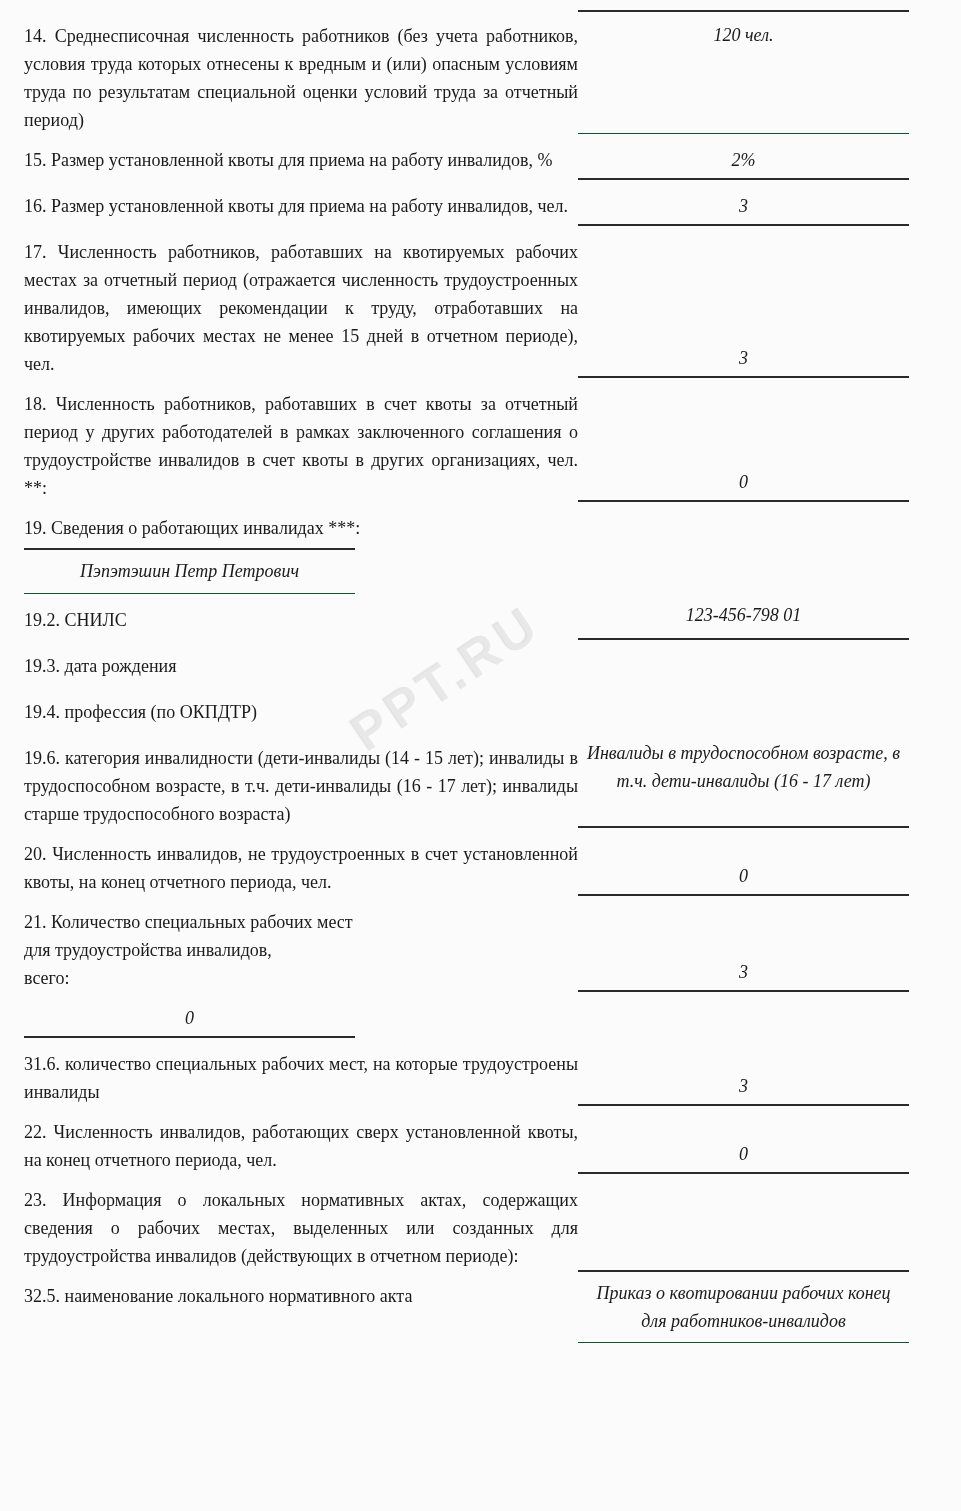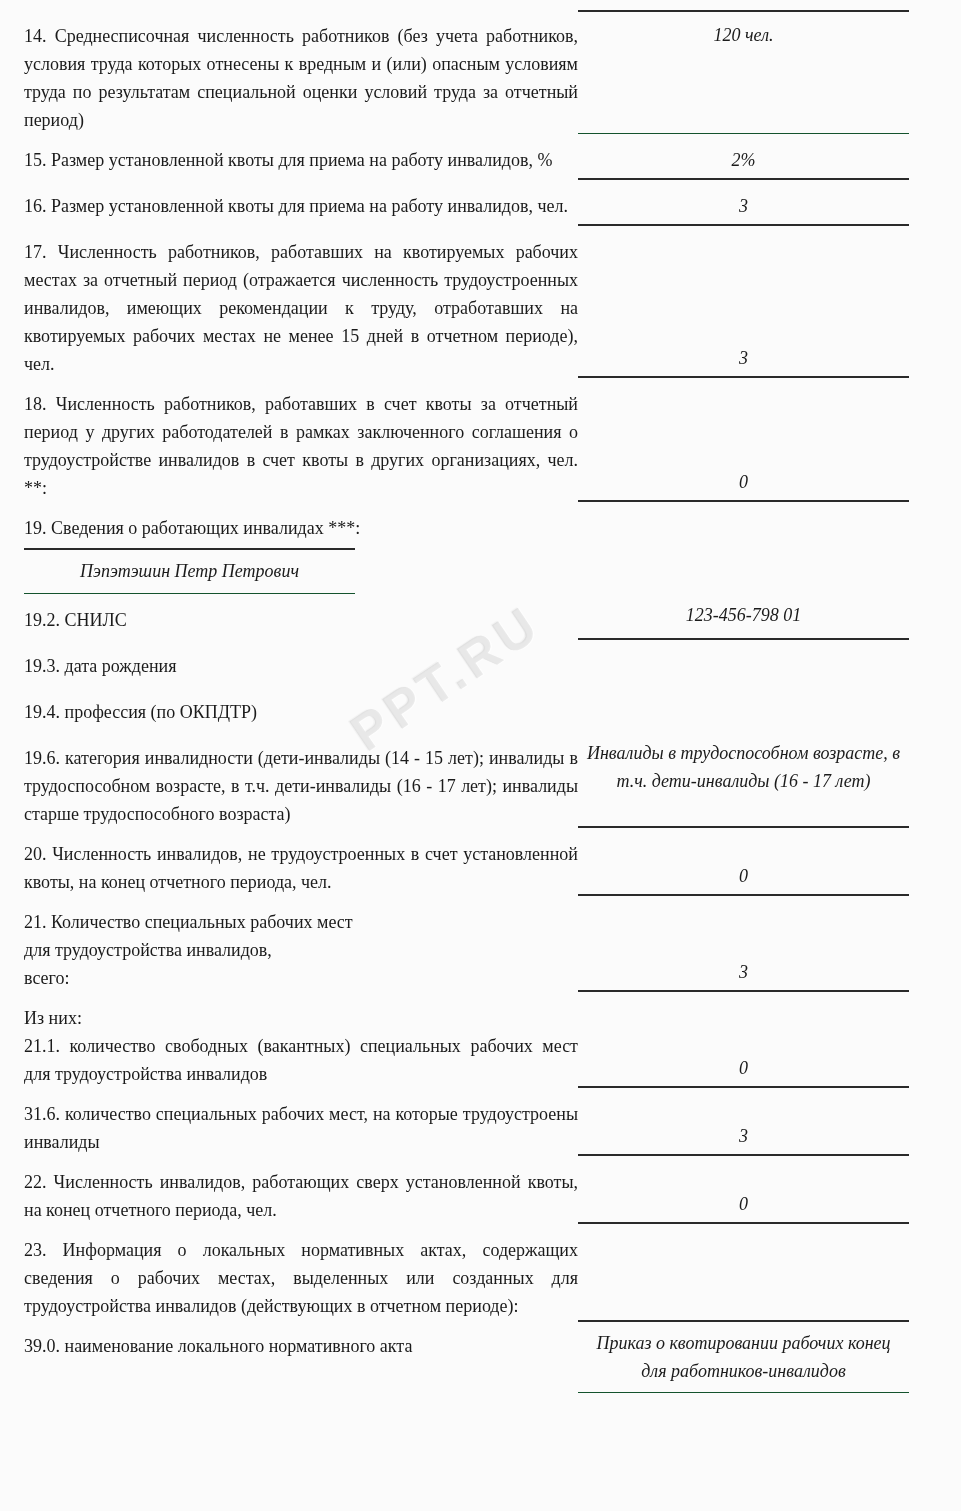--- a/index.html
+++ b/index.html
@@ -145,22 +145,20 @@
   </div>
       <div class="row">
     <div class="label">21. Количество специальных рабочих мест
 для трудоустройства инвалидов,
 всего:</div>
     <div class="cell lines-bottom va-end">
       <div class="value">3</div>
     </div>
   </div>
       <div class="row">
-    <div class="label">Из них:
-21.1. количество свободных (вакантных) специальных рабочих мест для трудоустройства инвалидов</div>
     <div class="cell lines-bottom va-end">
       <div class="value">0</div>
     </div>
   </div>
       <div class="row">
     <div class="label">31.6. количество специальных рабочих мест, на которые трудоустроены инвалиды</div>
     <div class="cell lines-bottom va-end">
       <div class="value">3</div>
     </div>
   </div>
@@ -170,19 +168,19 @@
       <div class="value">0</div>
     </div>
   </div>
       <div class="row">
     <div class="label">23. Информация о локальных нормативных актах, содержащих сведения о рабочих местах, выделенных или созданных для трудоустройства инвалидов (действующих в отчетном периоде):</div>
     <div class="cell lines-none va-center">
       <div class="value"></div>
     </div>
   </div>
       <div class="row">
-    <div class="label">39.0. наименование локального нормативного акта</div>
+    <div class="label">32.5. наименование локального нормативного акта</div>
     <div class="cell lines-top-bottom va-center">
       <div class="value">Приказ о квотировании рабочих конец для работников-инвалидов</div>
     </div>
   </div>
     </div>
 </div>
 
 </body></html>

